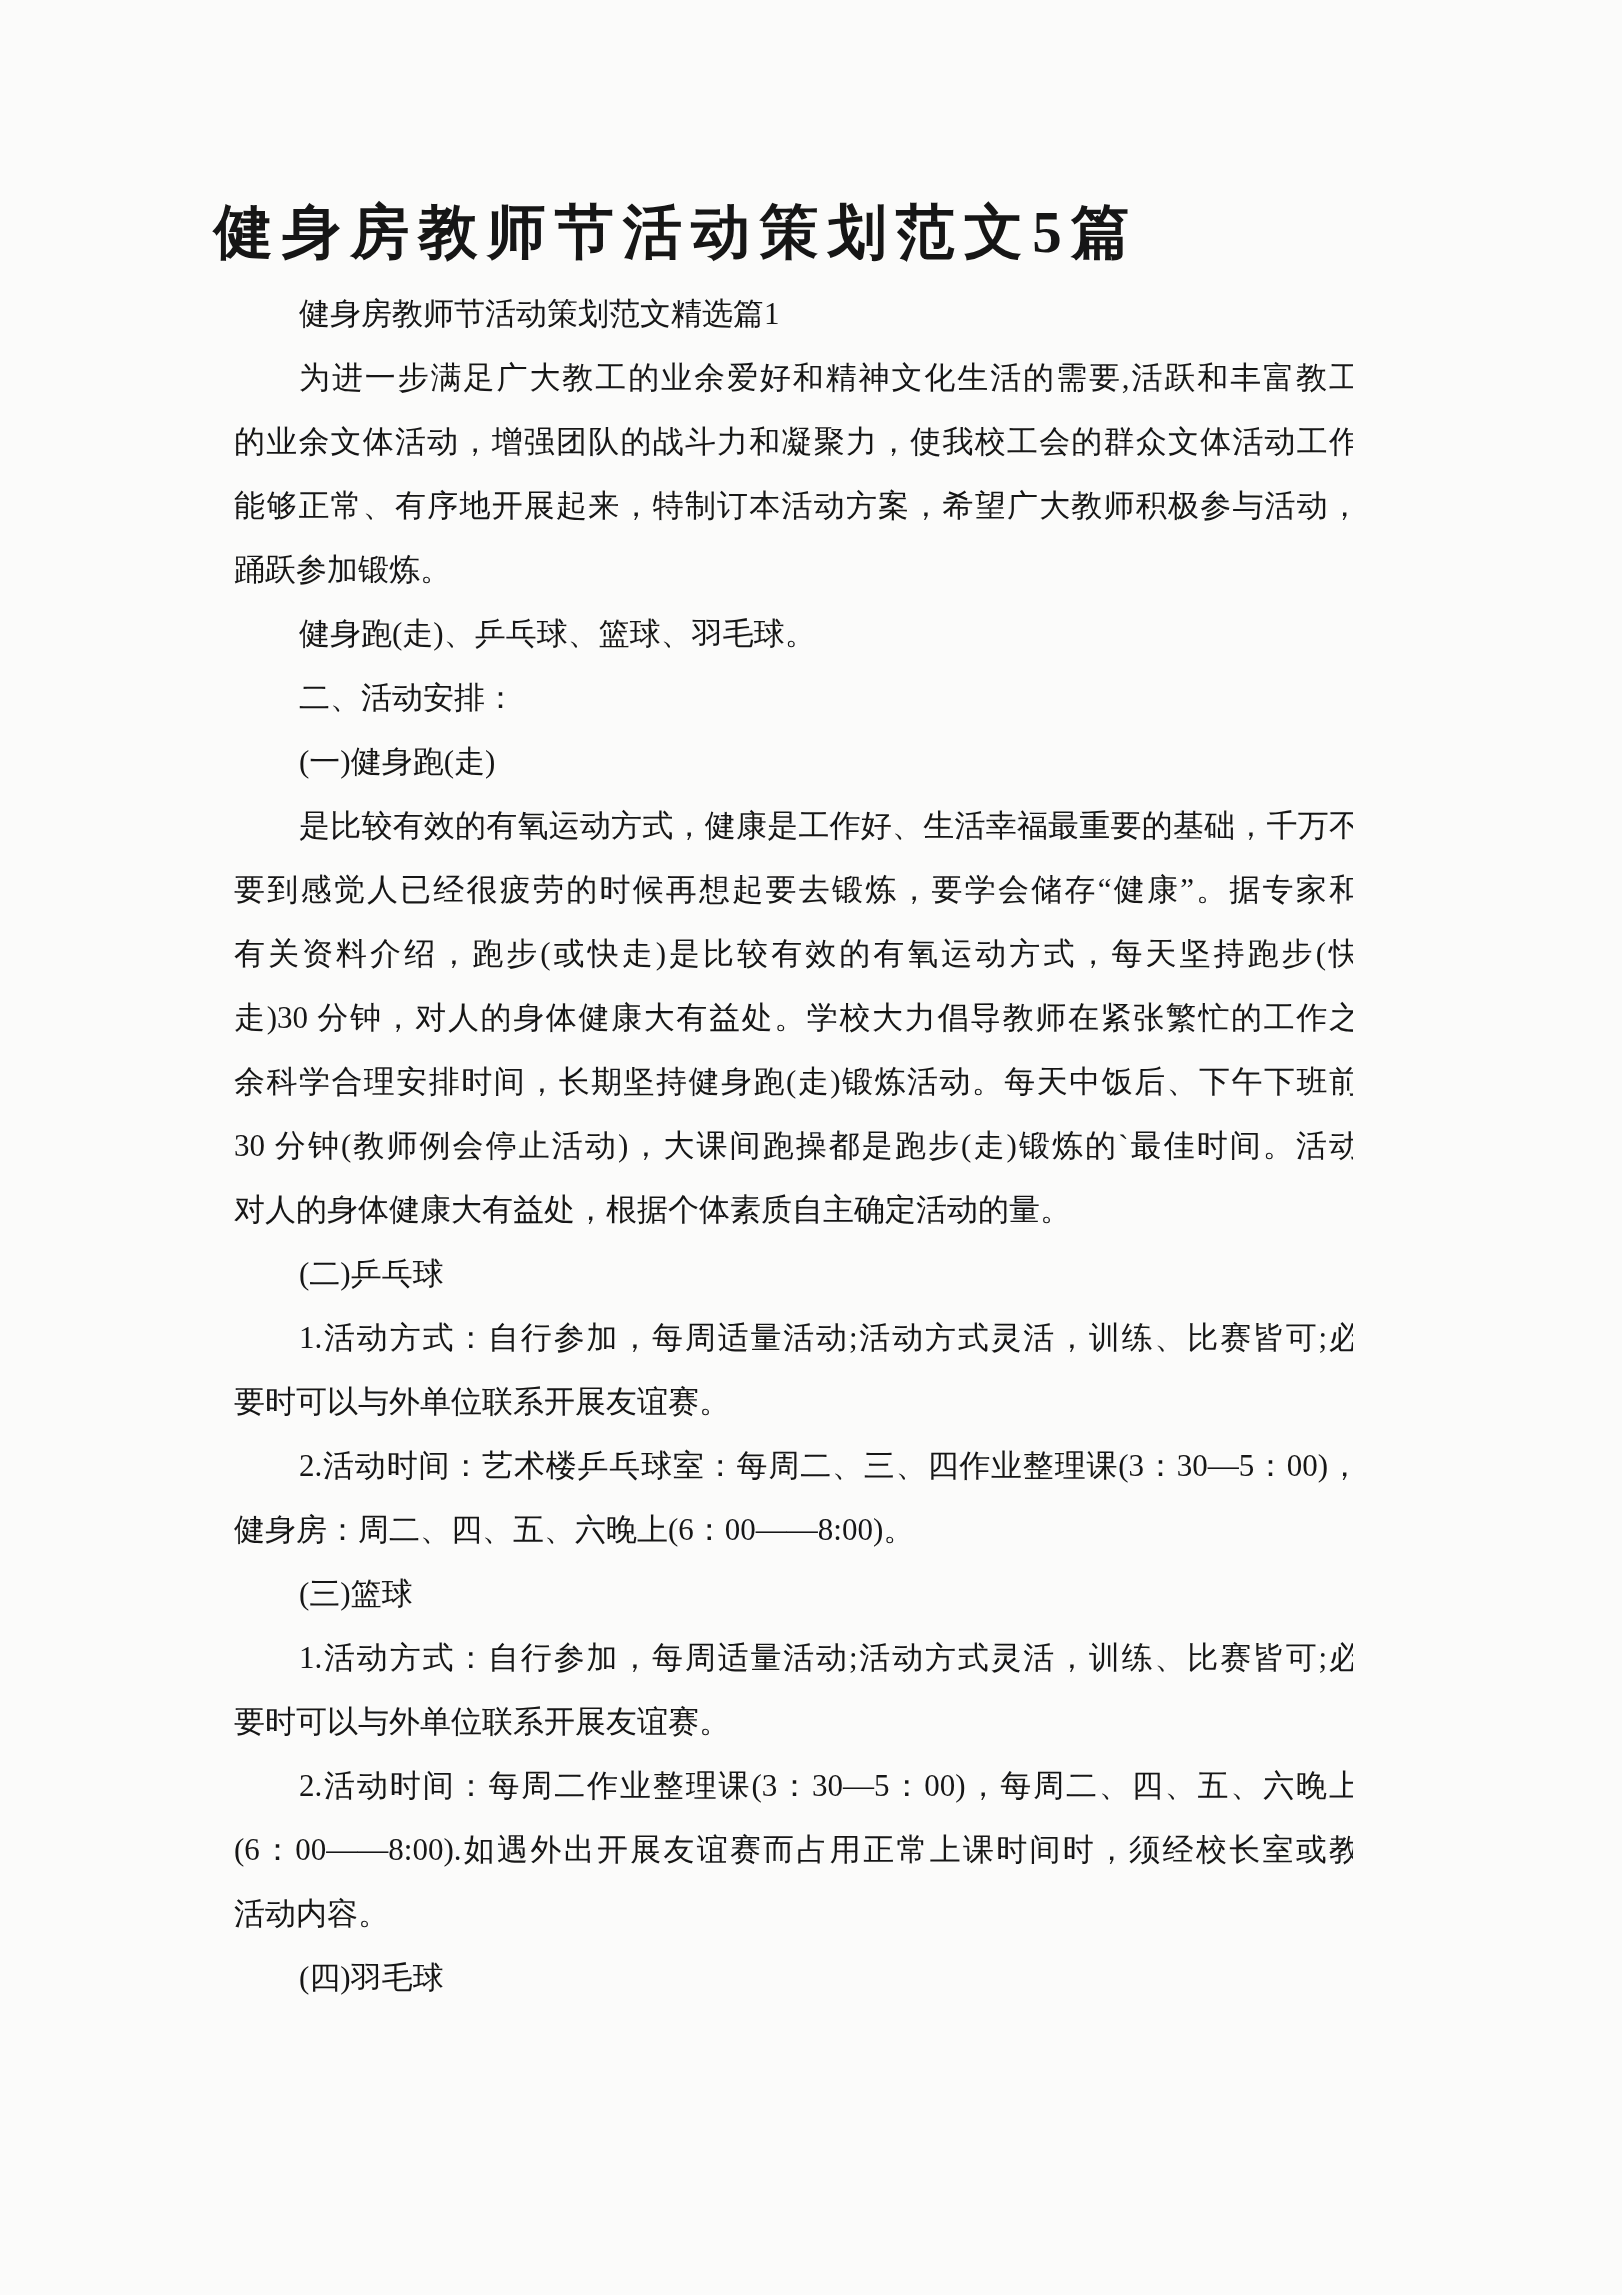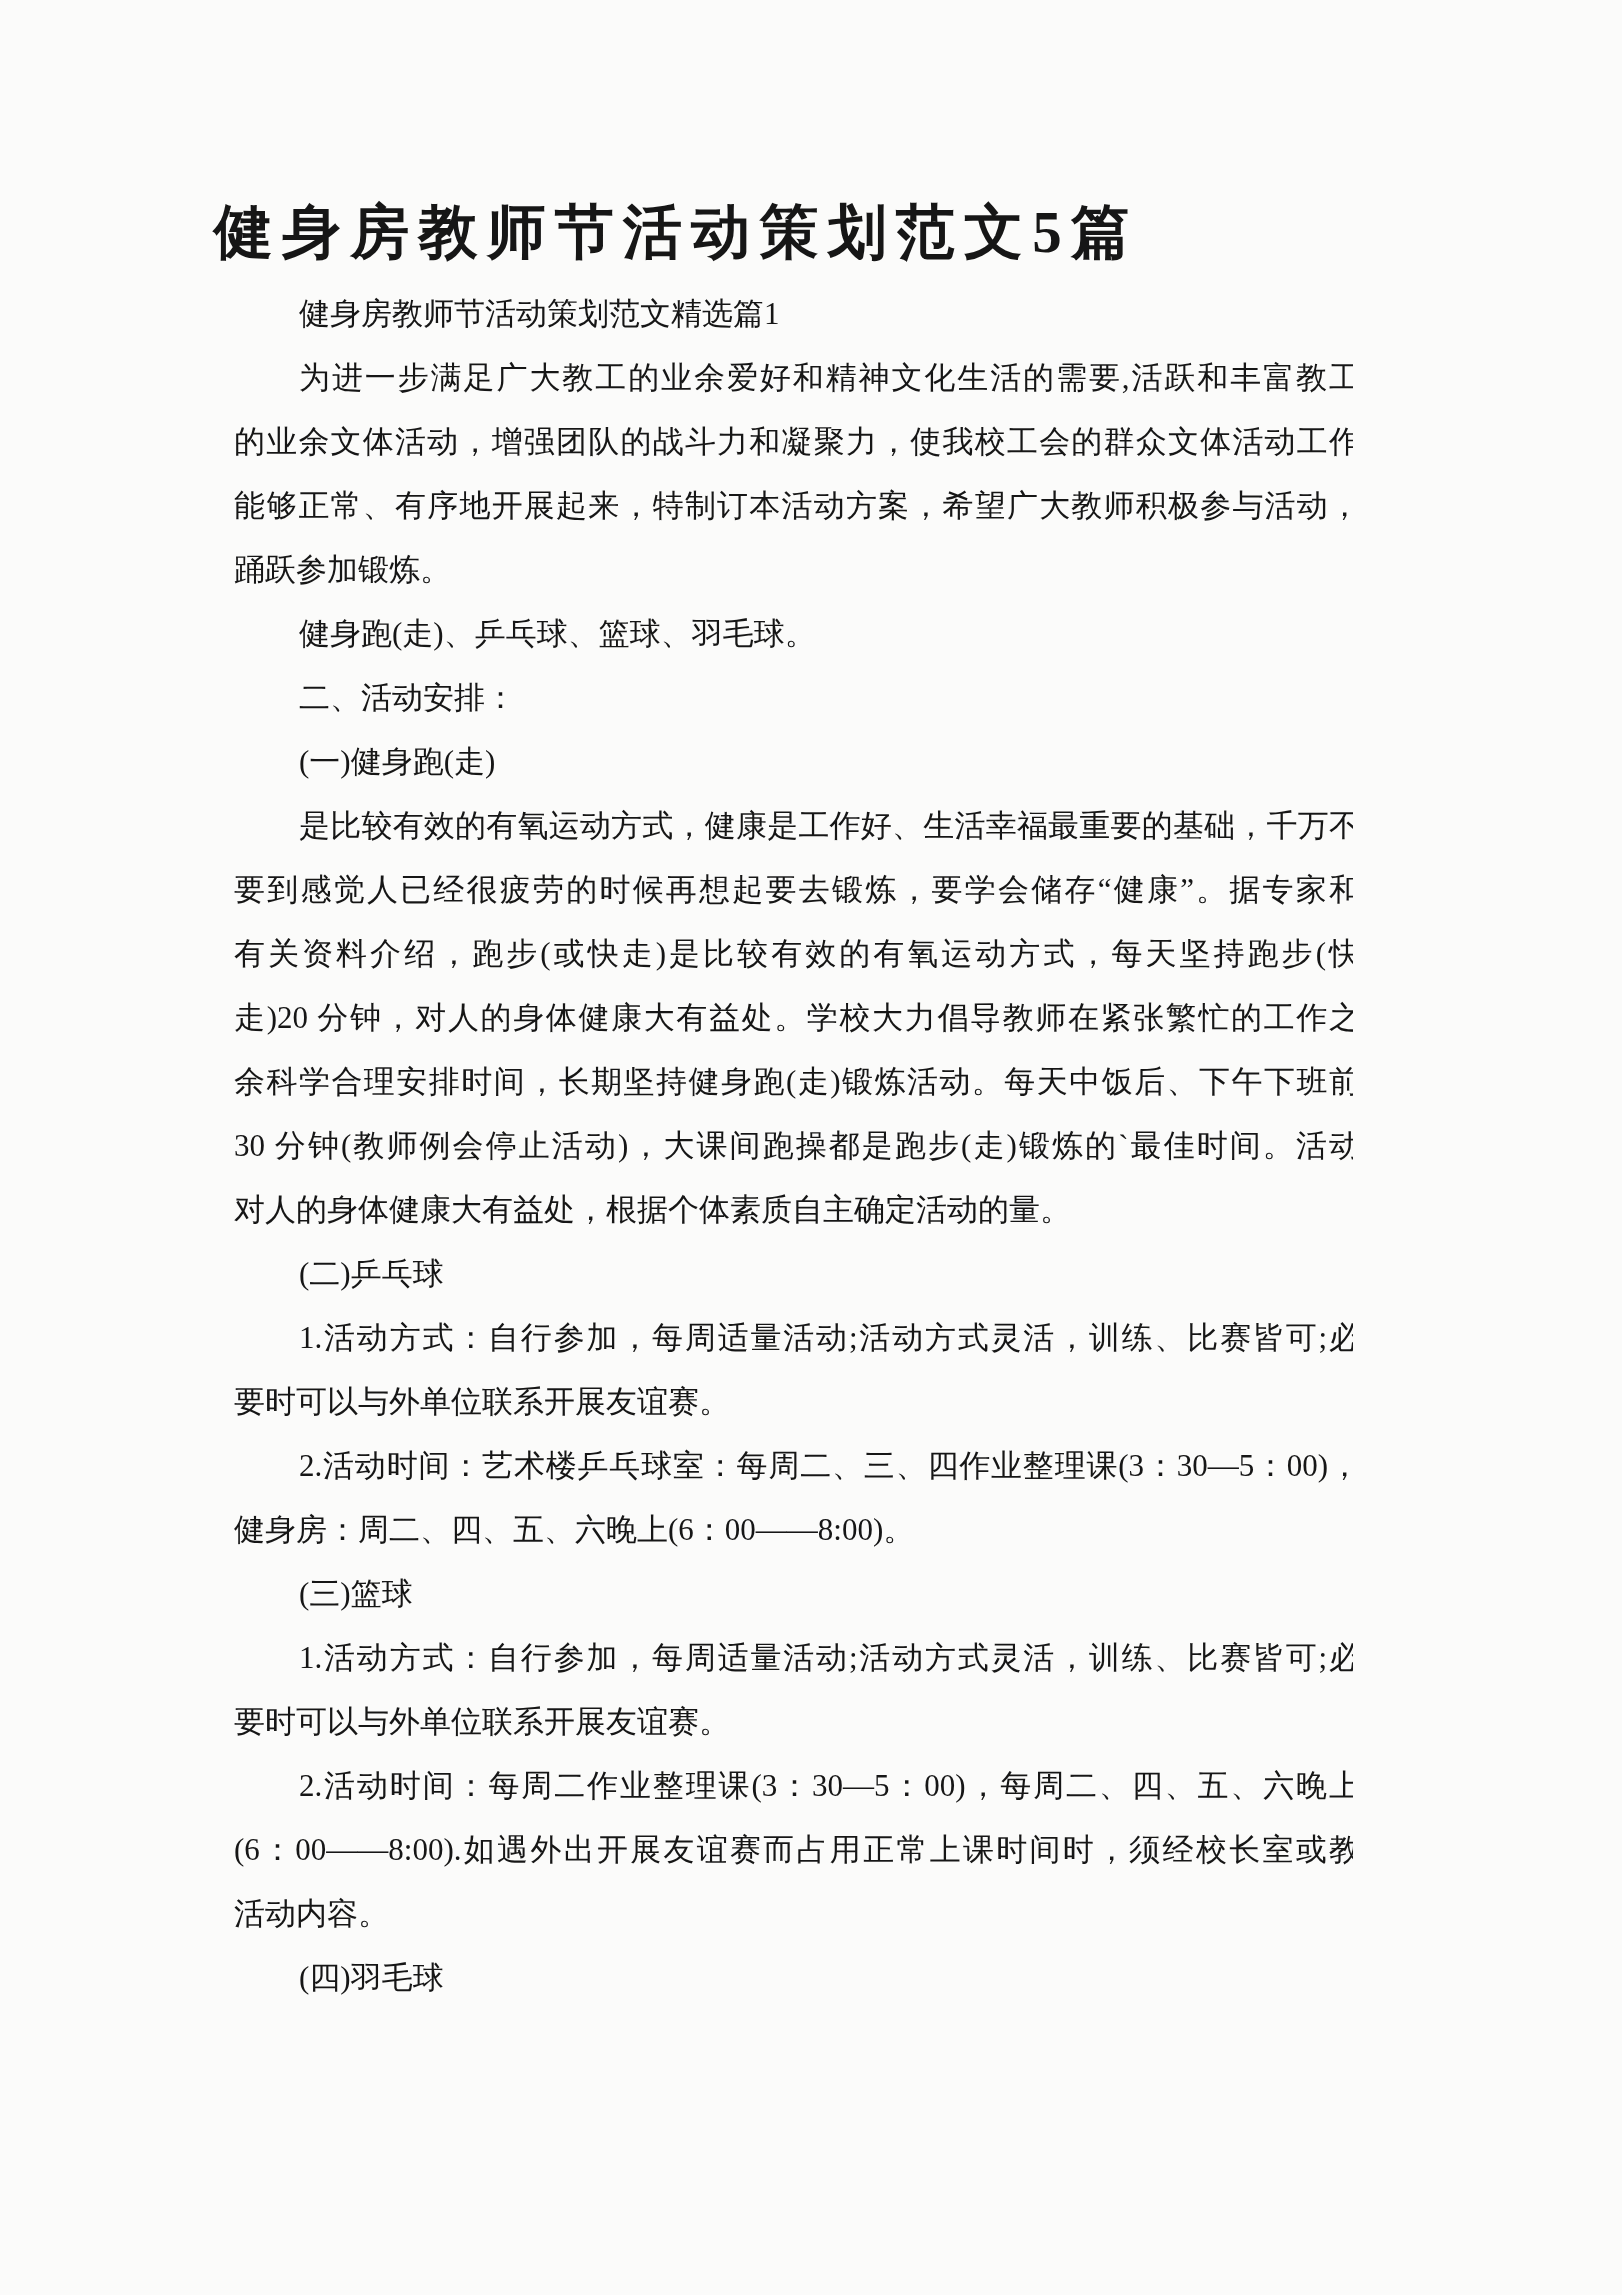--- a/index.html
+++ b/index.html
@@ -60,21 +60,21 @@
       <div class="line indent justify">为进一步满足广大教工的业余爱好和精神文化生活的需要,活跃和丰富教工</div>
       <div class="line justify">的业余文体活动，增强团队的战斗力和凝聚力，使我校工会的群众文体活动工作</div>
       <div class="line justify">能够正常、有序地开展起来，特制订本活动方案，希望广大教师积极参与活动，</div>
       <div class="line">踊跃参加锻炼。</div>
       <div class="line indent">健身跑(走)、乒乓球、篮球、羽毛球。</div>
       <div class="line indent">二、活动安排：</div>
       <div class="line indent">(一)健身跑(走)</div>
       <div class="line indent justify">是比较有效的有氧运动方式，健康是工作好、生活幸福最重要的基础，千万不</div>
       <div class="line justify">要到感觉人已经很疲劳的时候再想起要去锻炼，要学会储存“健康”。据专家和</div>
       <div class="line justify">有关资料介绍，跑步(或快走)是比较有效的有氧运动方式，每天坚持跑步(快</div>
-      <div class="line justify">走)20 分钟，对人的身体健康大有益处。学校大力倡导教师在紧张繁忙的工作之</div>
+      <div class="line justify">走)30 分钟，对人的身体健康大有益处。学校大力倡导教师在紧张繁忙的工作之</div>
       <div class="line justify">余科学合理安排时间，长期坚持健身跑(走)锻炼活动。每天中饭后、下午下班前</div>
       <div class="line justify">30 分钟(教师例会停止活动)，大课间跑操都是跑步(走)锻炼的`最佳时间。活动</div>
       <div class="line">对人的身体健康大有益处，根据个体素质自主确定活动的量。</div>
       <div class="line indent">(二)乒乓球</div>
       <div class="line indent justify">1.活动方式：自行参加，每周适量活动;活动方式灵活，训练、比赛皆可;必</div>
       <div class="line">要时可以与外单位联系开展友谊赛。</div>
       <div class="line indent justify">2.活动时间：艺术楼乒乓球室：每周二、三、四作业整理课(3：30—5：00)，</div>
       <div class="line">健身房：周二、四、五、六晚上(6：00——8:00)。</div>
       <div class="line indent">(三)篮球</div>
       <div class="line indent justify">1.活动方式：自行参加，每周适量活动;活动方式灵活，训练、比赛皆可;必</div>

